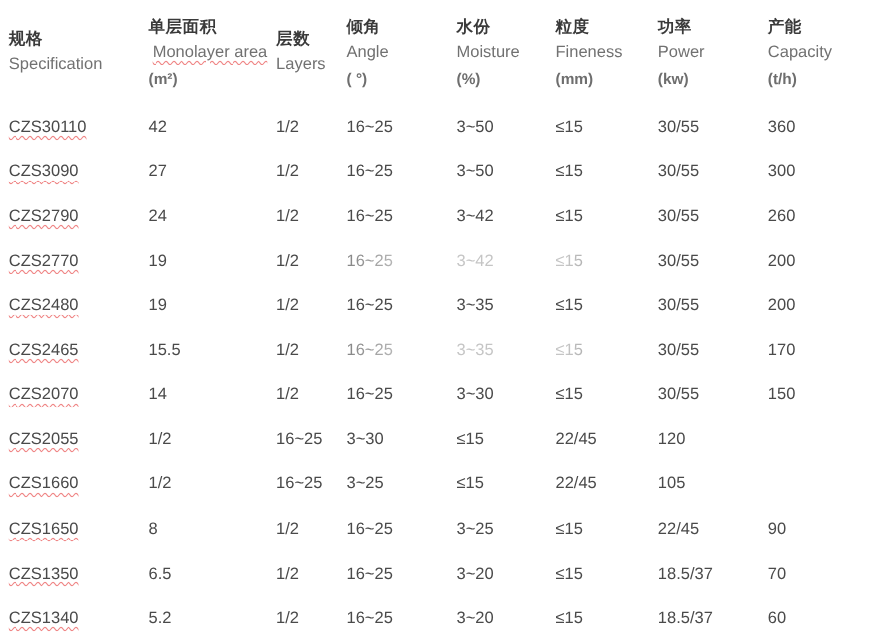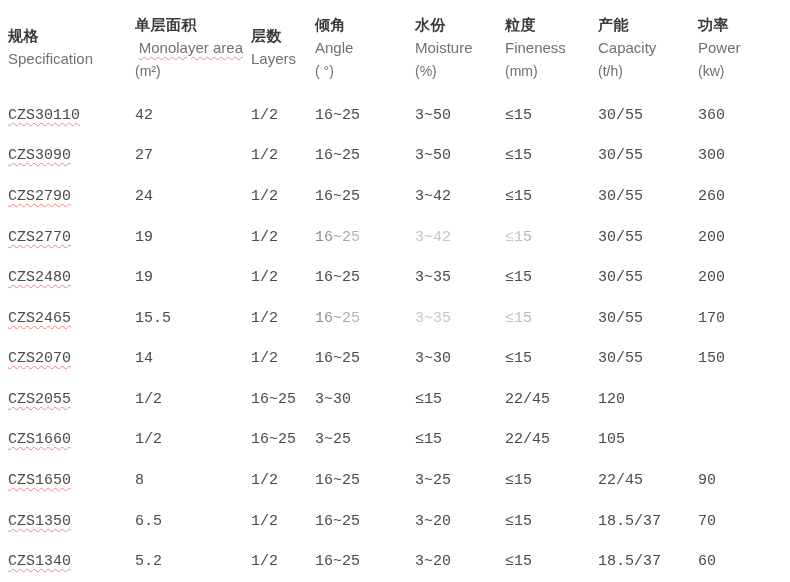--- a/index.html
+++ b/index.html
@@ -17,23 +17,23 @@
   .header-row{height:95px;}
   .hcell{
     display:flex;flex-direction:column;justify-content:center;
     padding-left:8px;box-sizing:border-box;
   }
   .hcn{
     font-weight:bold;font-size:15px;color:#3a3a3a;line-height:23px;
     letter-spacing:.5px;
   }
   .hen{font-size:15px;color:#717171;line-height:24px;font-weight:400;}
-  .hunit{font-size:14px;color:#6e6e6e;line-height:23px;}
+  .hunit{font-size:14px;color:#6e6e6e;line-height:23px;font-weight:bold;}
   
-  .row{height:40.58px;font-family:Liberation Mono, monospace;}
+  .row{height:40.58px;}
   .cell{
     display:flex;align-items:center;
     padding-left:8px;box-sizing:border-box;
     font-size:15px;color:#4a4a4a;
   }
   
   .spell{
     text-decoration-line:underline;
     text-decoration-style:wavy;
     text-decoration-color:rgba(236,112,112,0.85);
@@ -97,30 +97,30 @@
     <div class="hunit">(%)</div>
   </div>
 
   <div class="hcell">
     <div class="hcn">粒度</div>
     <div class="hen">Fineness</div>
     <div class="hunit">(mm)</div>
   </div>
 
   <div class="hcell">
+    <div class="hcn">功率</div>
+    <div class="hen">Power</div>
+    <div class="hunit">(kw)</div>
+  </div>
+
+  <div class="hcell">
     <div class="hcn">产能</div>
     <div class="hen">Capacity</div>
     <div class="hunit">(t/h)</div>
   </div>
-
-  <div class="hcell">
-    <div class="hcn">功率</div>
-    <div class="hen">Power</div>
-    <div class="hunit">(kw)</div>
-  </div>
 </div>
   <div id="tbody">
   <div class="grid row">
   <div class="cell spell">
           <span class="inner">CZS30110</span>
         </div>
 
   <div class="cell">
           <span class="inner">42</span>
         </div>

